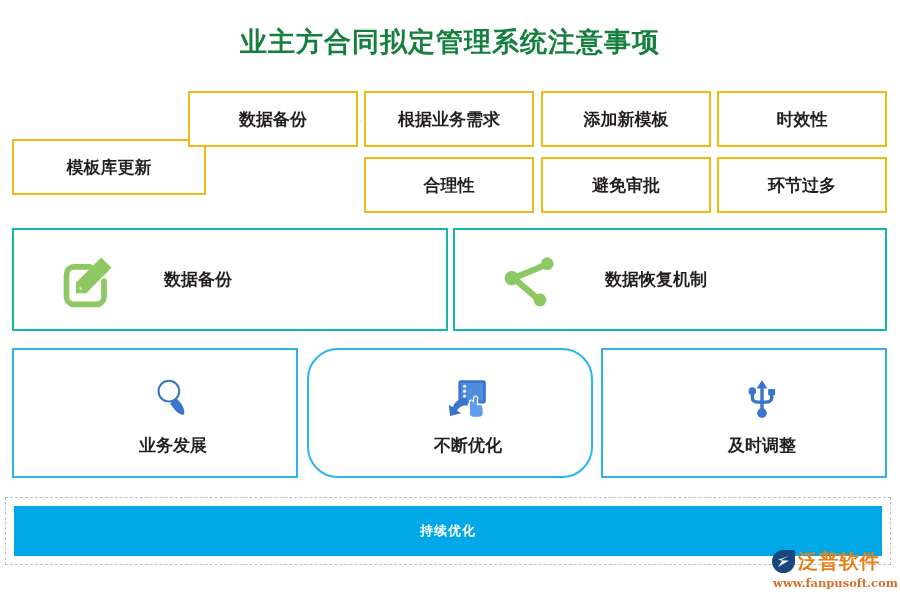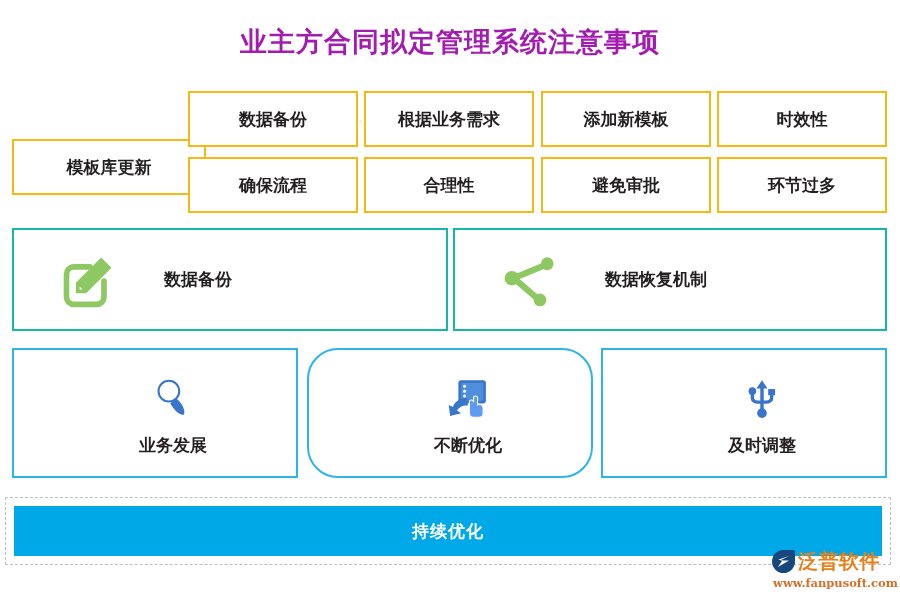--- a/index.html
+++ b/index.html
@@ -9,21 +9,21 @@
     font-family: "DejaVu Sans", "Liberation Sans", sans-serif;
     overflow: hidden;
   }
   #page { position: relative; width: 900px; height: 600px; background: #fff; }
 
   
   .title {
     position: absolute; left: 0; top: 24px; width: 900px;
     text-align: center;
     font-size: 27px; font-weight: bold; letter-spacing: 1px;
-    color: #a21caf;
+    color: #15803d;
     white-space: nowrap;
   }
 
   
   .watermark {
     position: absolute; left: 296px; top: 101px;
     width: 72px; height: 30px;
     display: flex; align-items: center; gap: 3px;
     opacity: .45; pointer-events: none;
   }
@@ -82,21 +82,21 @@
   .banner-outer {
     position: absolute; left: 5px; top: 497px;
     width: 886px; height: 68px;
     border: 1px dashed #b9bfc4; background: #fff;
     padding: 8px;
   }
   .banner-inner {
     width: 100%; height: 100%;
     background: #00a8e8;
     display: flex; align-items: center; justify-content: center;
-    color: #ffffff; font-size: 17px; font-weight: bold; letter-spacing: 1px;
+    color: #ffffff; font-size: 13px; font-weight: bold; letter-spacing: 1px;
   }
 
   
   .brand {
     position: absolute; left: 772px; top: 548px;
     width: 122px; height: 46px;
     display: flex; flex-direction: column; align-items: flex-start;
   }
   .brand-top { display: flex; align-items: center; gap: 3px; }
   .brand-mark {
@@ -128,21 +128,20 @@
       <div class="wm-t2">FANPU SOFTWARE</div>
     </div>
   </div>
 
   <div class="ybox row1 c1">模板库更新</div>
   <div class="ybox row1 c2">数据备份</div>
   <div class="ybox row1 c3">根据业务需求</div>
   <div class="ybox row1 c4">添加新模板</div>
   <div class="ybox row1 c5">时效性</div>
 
-  <div class="ybox row2 c2">确保流程</div>
   <div class="ybox row2 c3">合理性</div>
   <div class="ybox row2 c4">避免审批</div>
   <div class="ybox row2 c5">环节过多</div>
 
   <div class="gbox g1">
     <div class="gicon">
       <svg width="60" height="60" viewBox="0 0 64 64" aria-hidden="true">
         <path d="M48 33 L48 50 A8 8 0 0 1 40 58 L16 58 A8 8 0 0 1 8 50 L8 26 A8 8 0 0 1 16 18 L33 18" fill="none" stroke="#8dc863" stroke-width="6" stroke-linecap="round"></path>
         <path d="M45 8 L56 19 L29 46 L18 46 L18 35 Z" fill="#8dc863"></path>
         <path d="M22 42 L22 39 L25 42 Z" fill="#ffffff"></path>

